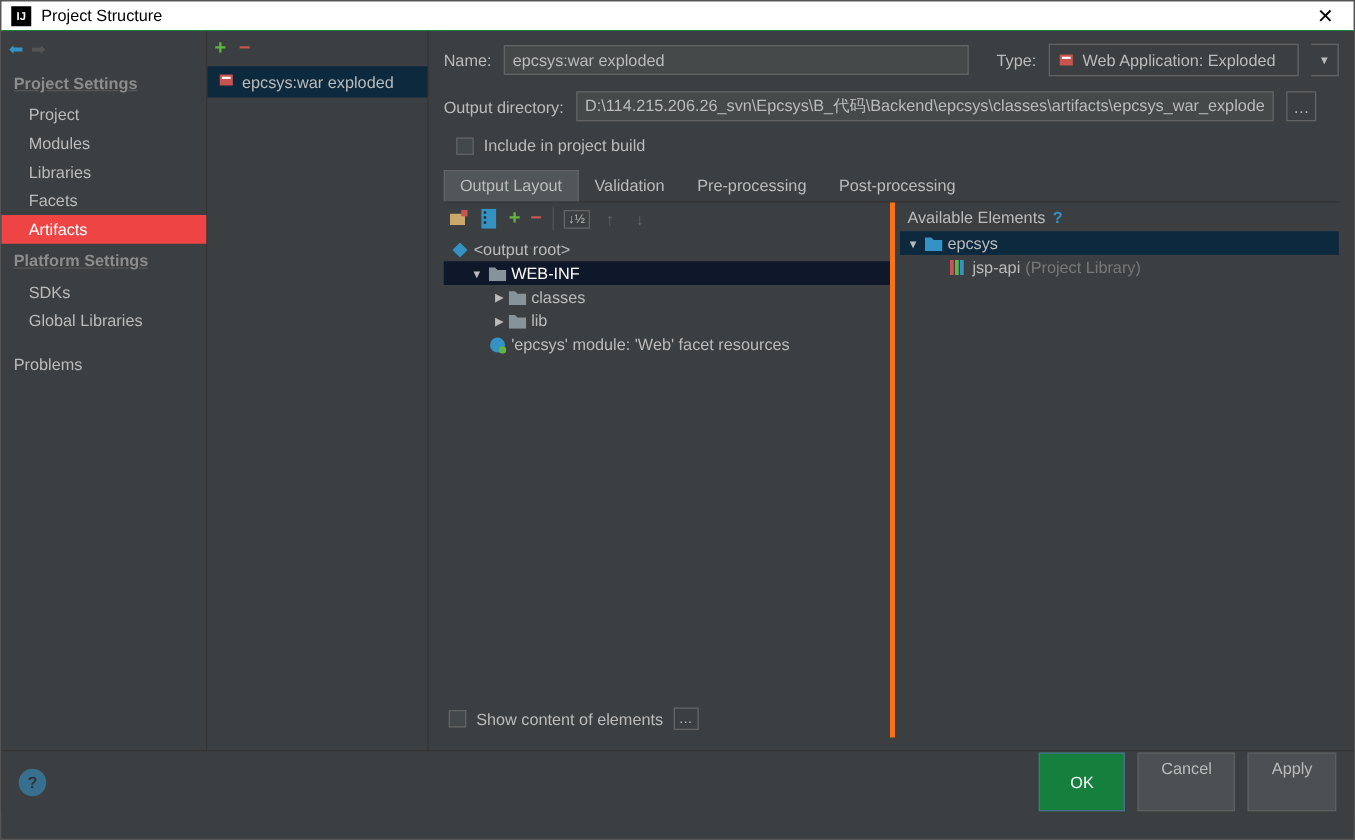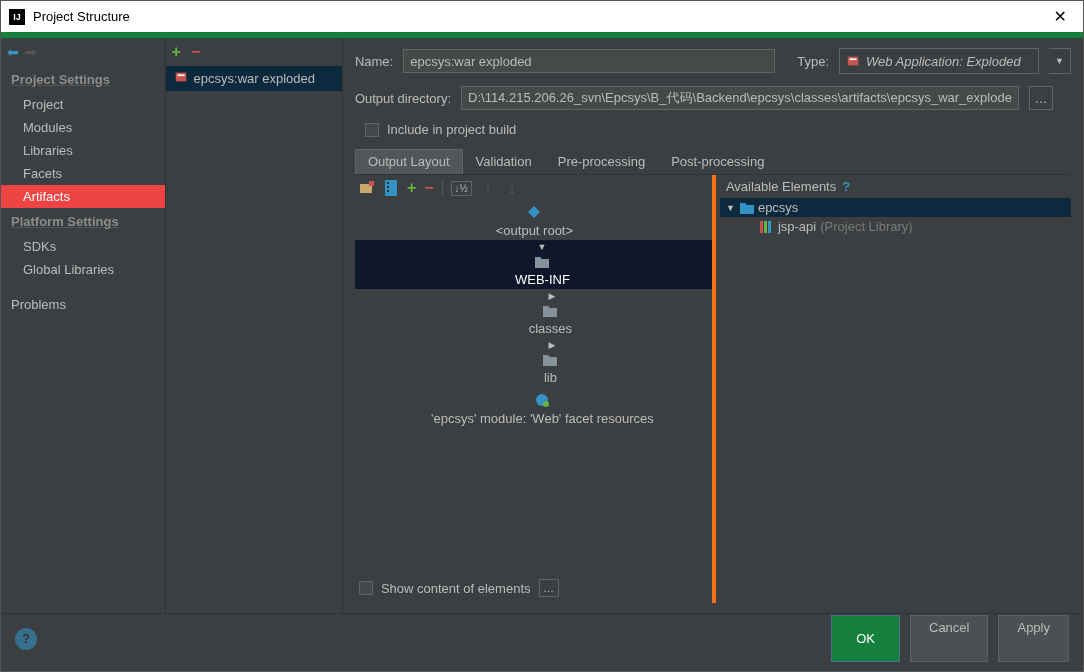--- a/index.html
+++ b/index.html
@@ -1,17 +1,17 @@
 <!DOCTYPE html>
 <html><head>
 <meta charset="utf-8">
 <style>
 * { margin: 0; padding: 0; box-sizing: border-box; font-family: "Segoe UI", Tahoma, sans-serif; font-size: 13px; }
 body { background: #3c3f41; color: #bbbbbb; width: 1084px; height: 672px; overflow: hidden; border: 1px solid #555; }
-.titlebar { background: #ffffff; height: 37px; display: flex; align-items: center; padding: 0 8px; color: #000; border-bottom: 6px solid #15803d; }
+.titlebar { background: #ffffff; height: 24px; display: flex; align-items: center; padding: 0 8px; color: #000; border-bottom: 1px solid #15803d; }
 .titlebar-icon { width: 16px; height: 16px; background: #000; margin-right: 8px; display: inline-flex; align-items: center; justify-content: center; color: #fff; font-size: 9px; font-weight: bold; }
 .titlebar-title { flex: 1; color: #000; }
 .titlebar-close { font-size: 16px; color: #000; cursor: pointer; padding: 0 8px; }
 .main-content { display: flex; height: 575px; background: #3c3f41; }
 .left-panel { width: 168px; background: #3c3f41; border-right: 1px solid #323232; }
 .nav-toolbar { height: 28px; display: flex; align-items: center; padding: 0 6px; gap: 6px; }
 .nav-arrow { color: #3592c4; font-size: 14px; cursor: pointer; }
 .nav-arrow.disabled { color: #555; }
 .section-header { color: #8c8c8c; padding: 6px 10px; font-weight: bold; text-decoration: underline; text-decoration-color: #555; }
 .nav-item { padding: 4px 10px 4px 22px; cursor: pointer; color: #bbb; }
@@ -21,37 +21,37 @@
 .plus { color: #62b543; font-size: 16px; cursor: pointer; font-weight: bold; }
 .minus { color: #c75450; font-size: 16px; cursor: pointer; font-weight: bold; }
 .artifact-item { padding: 4px 8px; background: #0d293e; color: #bbb; display: flex; align-items: center; gap: 6px; }
 .artifact-icon { width: 14px; height: 14px; display: inline-block; }
 .right-panel { flex: 1; background: #3c3f41; padding: 10px 12px; display: flex; flex-direction: column; }
 .form-row { display: flex; align-items: center; margin-bottom: 12px; gap: 10px; }
 .form-label { color: #bbb; }
 .text-input { background: #45494a; border: 1px solid #646464; color: #bbb; padding: 3px 6px; height: 24px; }
 .name-input { width: 372px; }
 .type-label { margin-left: 12px; }
-.type-select { background: #3c3f41; border: 1px solid #646464; color: #bbb; padding: 2px 6px; height: 26px; display: flex; align-items: center; gap: 6px; width: 200px; font-style: italic; }
+.type-select { background: #3c3f41; border: 1px solid #646464; color: #bbb; padding: 2px 6px; height: 26px; display: flex; align-items: center; gap: 6px; width: 200px; }
 .type-dropdown { border: 1px solid #646464; border-left: none; width: 22px; height: 26px; display: flex; align-items: center; justify-content: center; cursor: pointer; }
 .output-input { width: 558px; }
 .ellipsis-btn { border: 1px solid #646464; width: 24px; height: 24px; display: flex; align-items: center; justify-content: center; cursor: pointer; color: #bbb; }
 .checkbox-row { display: flex; align-items: center; gap: 8px; margin-bottom: 12px; margin-left: 10px; }
 .checkbox { width: 14px; height: 14px; border: 1px solid #646464; background: #43494a; }
 .tabs { display: flex; border-bottom: 1px solid #323232; }
 .tab { padding: 4px 12px; border: 1px solid transparent; cursor: pointer; color: #bbb; }
 .tab.active { background: #515658; border: 1px solid #646464; border-bottom: 1px solid #515658; }
 .tab-content { display: flex; flex: 1; }
 .output-tree-panel { width: 357px; display: flex; flex-direction: column; }
 .tree-toolbar { height: 26px; display: flex; align-items: center; padding: 0 4px; gap: 8px; }
 .toolbar-icon { width: 16px; height: 16px; cursor: pointer; display: inline-flex; align-items: center; justify-content: center; }
 .toolbar-sep { width: 1px; height: 18px; background: #555; }
 .sort-btn { border: 1px solid #646464; padding: 1px 3px; font-size: 10px; color: #bbb; }
 .tree { padding: 2px 0; }
-.tree-row { display: flex; align-items: center; padding: 2px 4px; gap: 4px; cursor: pointer; flex-direction: column; }
+.tree-row { display: flex; align-items: center; padding: 2px 4px; gap: 4px; cursor: pointer; }
 .tree-row.selected { background: #0f172a; color: #fff; }
 .tree-indent-1 { padding-left: 6px; }
 .tree-indent-2 { padding-left: 22px; }
 .tree-indent-3 { padding-left: 38px; text-align: right; }
 .tree-arrow { font-size: 9px; width: 10px; color: #bbb; }
 .tree-arrow.down::before { content: "▼"; }
 .tree-arrow.right::before { content: "▶"; }
 .folder-icon { color: #87939a; }
 .available-panel { flex: 1; border-left: 4px solid #f97316; padding-left: 4px; }
 .avail-header { padding: 4px 6px; color: #bbb; display: flex; align-items: center; gap: 6px; }

